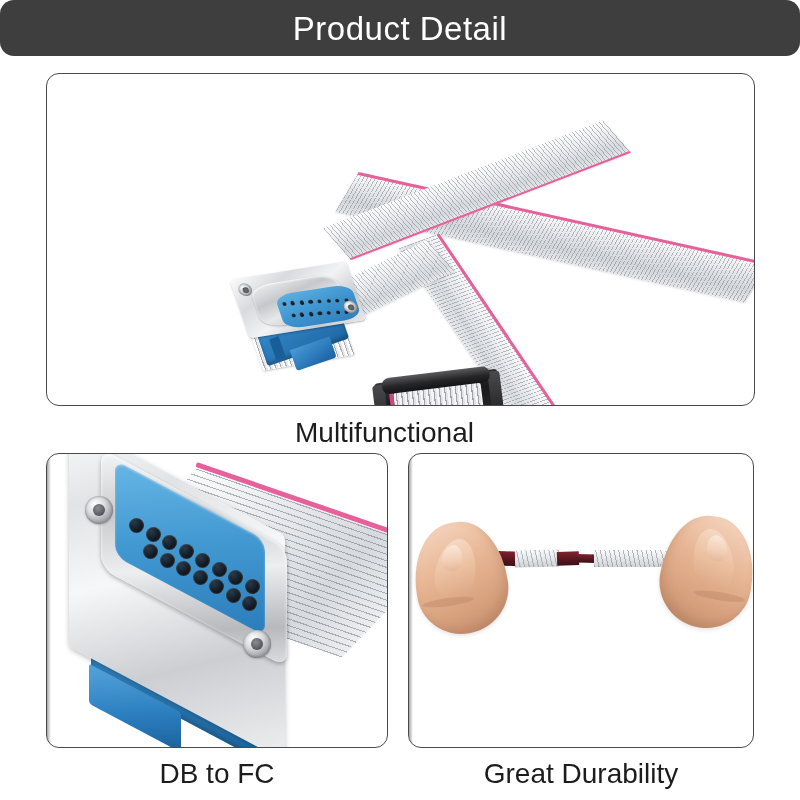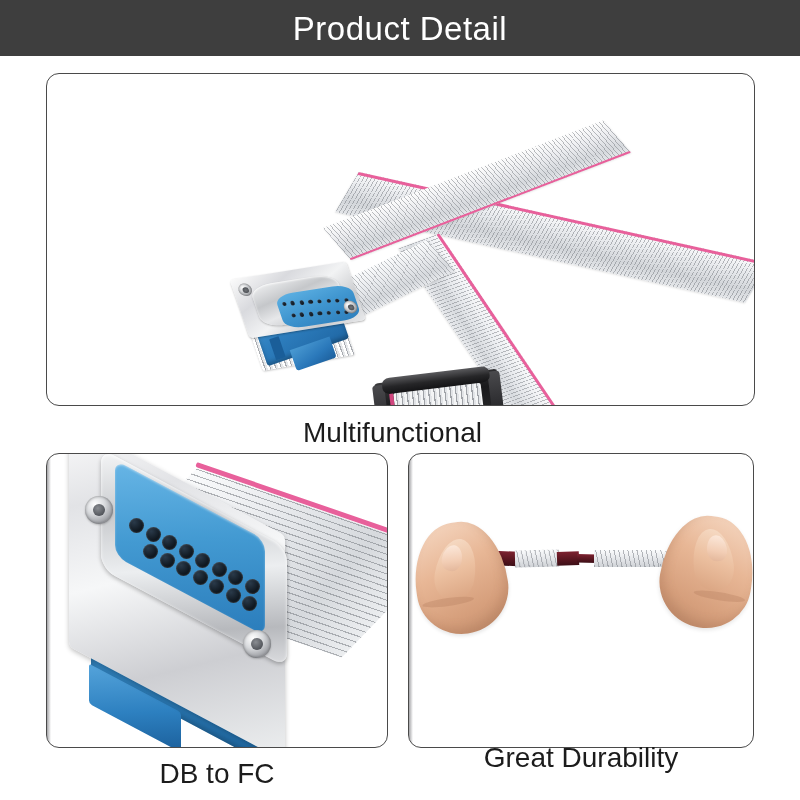--- a/index.html
+++ b/index.html
@@ -8,21 +8,21 @@
     background: #ffffff;
     font-family: "Liberation Sans", sans-serif;
     overflow: hidden;
   }
   #page { position: relative; width: 800px; height: 800px; background: #fff; }
 
   
   .header {
     position: absolute; left: 0; top: 0; width: 800px; height: 56px;
     background: #3e3e3e;
-    display: flex; align-items: center; justify-content: center;
+    display: flex; align-items: center; justify-content: center; border-radius: 14px;
   }
   .header-title {
     color: #ffffff; font-size: 33px; font-weight: 400;
     letter-spacing: 0.5px; line-height: 1;
   }
 
   
   .card {
     position: absolute; background: #ffffff;
     border: 1.3px solid #4a4a4a; border-radius: 13px;
@@ -30,23 +30,23 @@
   }
   #card-top    { left: 46px;  top: 73px;  width: 709px; height: 333px; }
   #card-bottom-left  { left: 46px;  top: 453px; width: 342px; height: 295px; }
   #card-bottom-right { left: 408px; top: 453px; width: 346px; height: 295px; }
 
   .caption {
     position: absolute; text-align: center;
     color: #1c1c1c; font-size: 28px; font-weight: 400; line-height: 1;
     white-space: nowrap;
   }
-  #cap-top   { left: 38px;  top: 419px; width: 709px; }
+  #cap-top   { left: 30px;  top: 419px; width: 709px; }
   #cap-left  { left: 46px;  top: 760px; width: 342px; text-align: center; }
-  #cap-right { left: 408px; top: 744px; width: 346px; }
+  #cap-right { left: 408px; top: 760px; width: 346px; }
 
   
   .scene { position: absolute; inset: 0; }
 
   
   .ribbon {
     position: absolute;
     background:
       repeating-linear-gradient(90deg,
         rgba(120,124,130,0.55) 0px,

